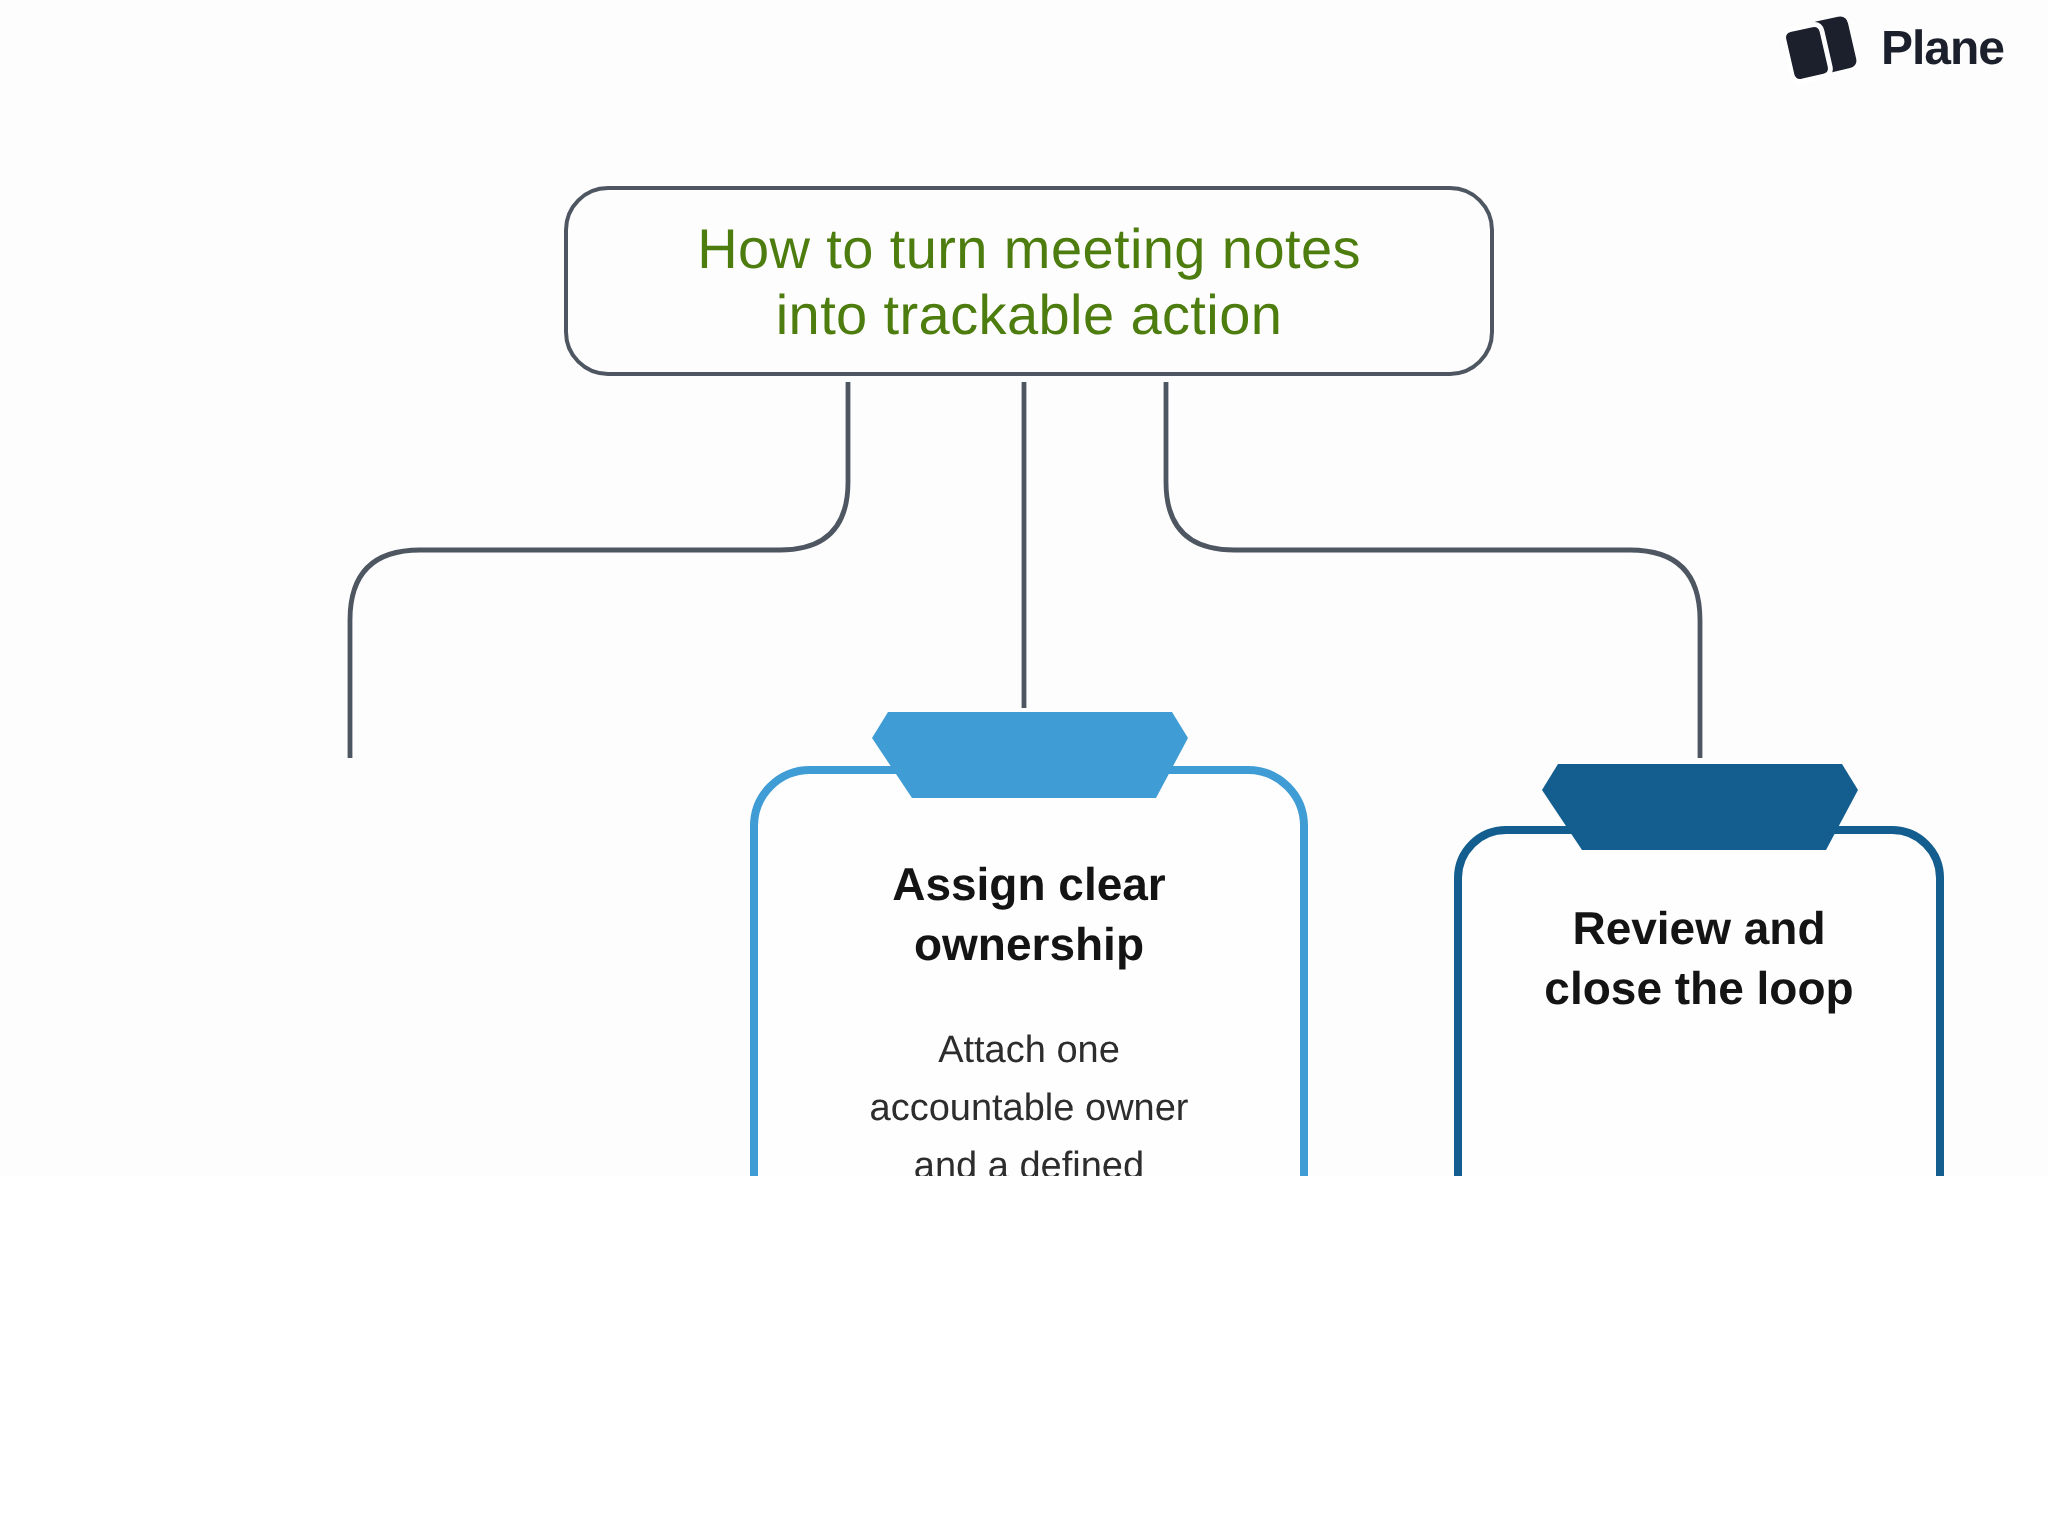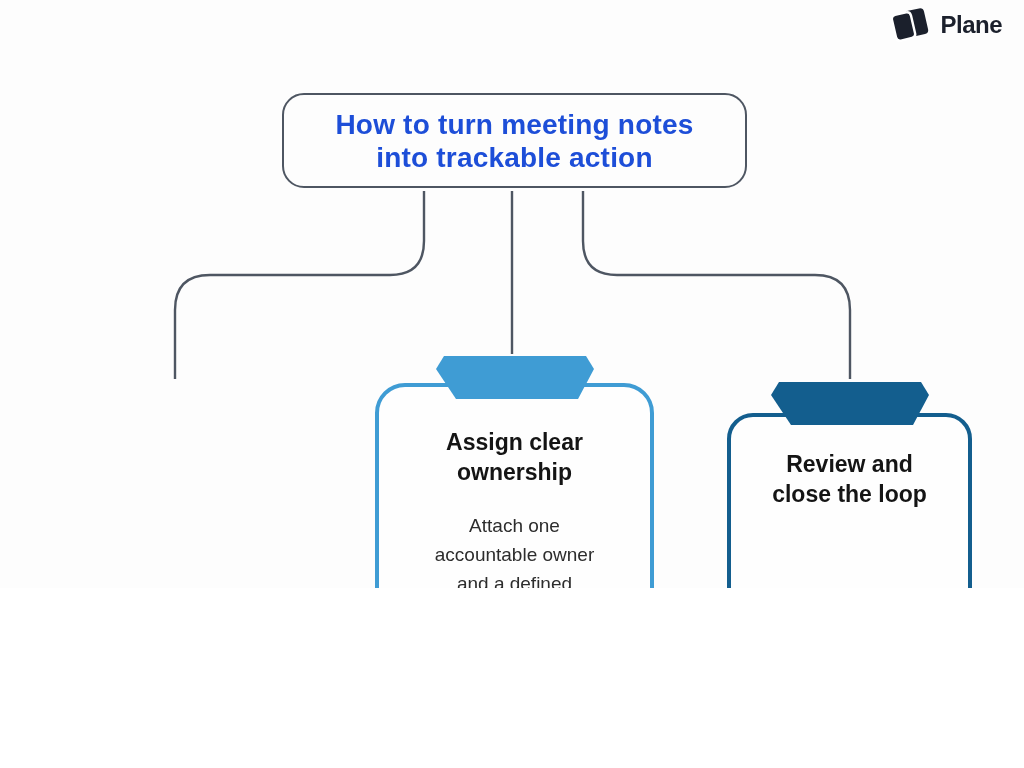--- a/index.html
+++ b/index.html
@@ -39,25 +39,25 @@
     border: 2.4px solid #4e5662;
     border-radius: 22px;
     background: #fdfdfd;
     display: flex;
     align-items: center;
     justify-content: center;
     box-sizing: border-box;
   }
   .title-text {
     font-size: 28px;
-    font-weight: bold;
+    font-weight: normal;
     line-height: 33px;
     text-align: center;
     white-space: pre-line;
-    color: #1d4ed8;
+    color: #4d7c0f;
     letter-spacing: 0.2px;
   }
 
   
   .connectors {
     position: absolute;
     left: 0; top: 0;
     width: 1024px; height: 768px;
     z-index: 1;
     pointer-events: none;

